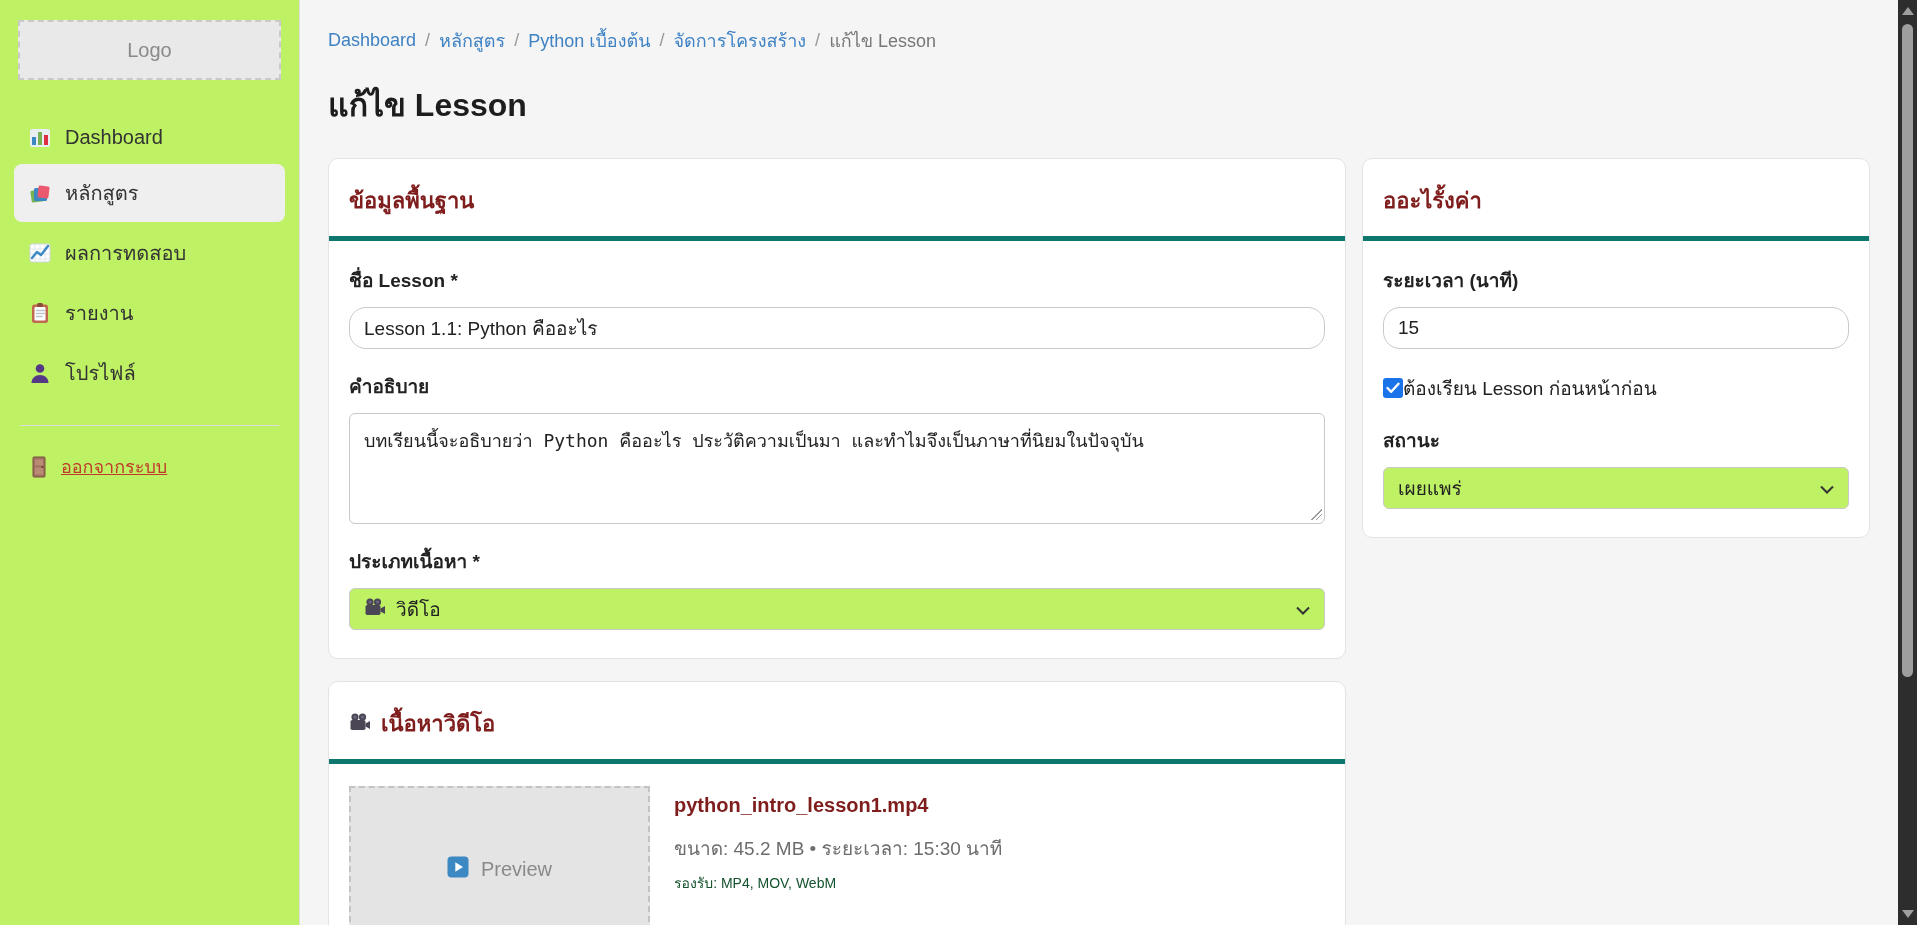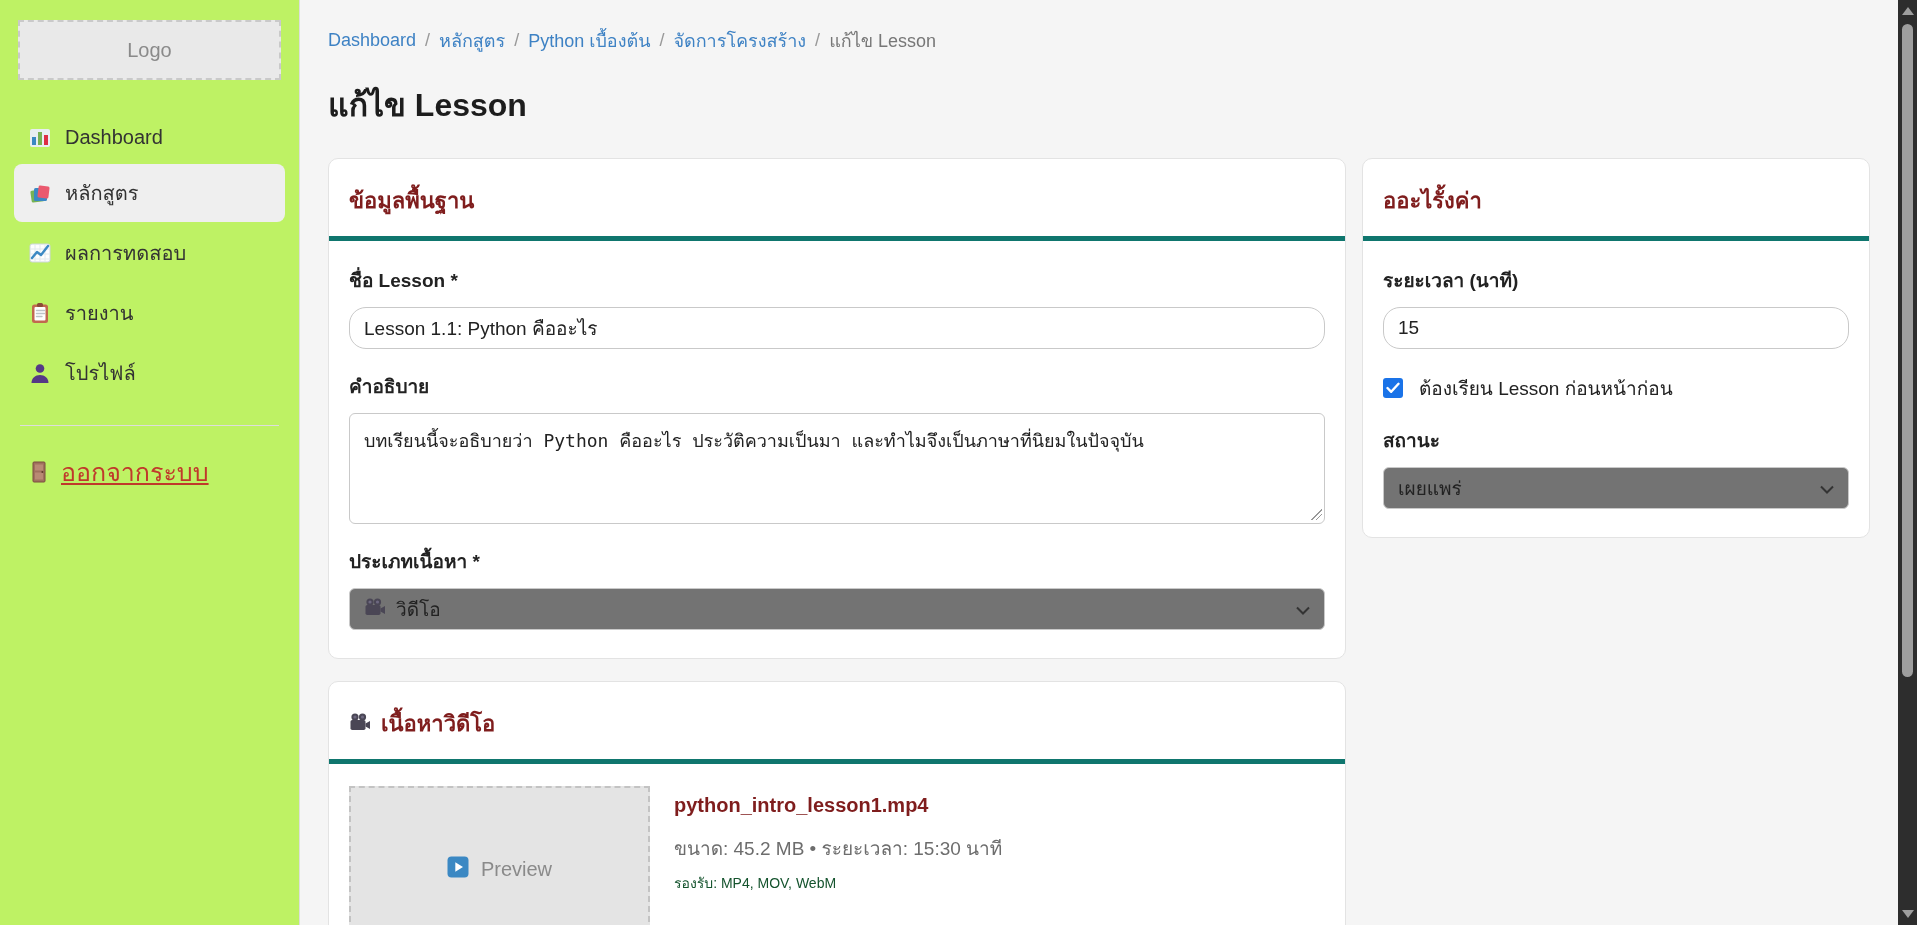--- a/index.html
+++ b/index.html
@@ -11,21 +11,21 @@
   .sidebar { width:300px; flex:0 0 300px; background:#bef264; border-right:1px solid #ddd; height:100%; }
   .logo-box { margin:20px 18px 32px 18px; height:60px; background:#e9e9e9; border:2px dashed #c9c9c9;
               display:flex; align-items:center; justify-content:center; color:#8a8a8a; font-size:20px; }
   .nav { display:flex; flex-direction:column; }
   .nav-item { display:flex; align-items:center; gap:14px; margin:1px 14px; padding:13px 15px;
               font-size:20px; color:#333; border-radius:8px; cursor:pointer; }
   .nav-item.active { background:#efefef; }
   .nav-item .ic { width:22px; height:22px; display:inline-flex; }
   .sidebar-divider { border:none; border-top:1px solid #ddd; margin:22px 20px 26px 20px; }
   .logout { display:inline-flex; align-items:center; gap:12px; margin:0 14px; padding:0 15px;
-            font-size:25px; color:var(--logout-red,#c0392b); text-decoration:underline; cursor:pointer;font-family:Liberation Mono, monospace; }
+            font-size:18px; color:var(--logout-red,#c0392b); text-decoration:underline; cursor:pointer;font-family:Liberation Mono, monospace; }
   .logout .ic { width:20px; height:22px; display:inline-flex; }
 
   
   .content { flex:1 1 auto; padding:26px 28px 0 28px; overflow:hidden; }
   .breadcrumb { display:flex; align-items:center; gap:9px; font-size:18px; color:#888; }
   .breadcrumb a { color:var(--link-blue,#3e82c4); text-decoration:none; cursor:pointer; }
   .breadcrumb .sep { color:#999; }
   .breadcrumb .current { color:#777; }
   .page-title { font-size:32px; font-weight:700; color:#1d1d1d; margin:24px 0 28px 0; }
 
@@ -40,27 +40,27 @@
 
   .field-label { display:block; font-size:19px; font-weight:700; color:#222; margin:22px 0 12px 0; }
   .text-input { width:100%; height:42px; border:1px solid #c9c9c9; border-radius:17px; padding:0 14px;
                 font-size:19px; font-family:"Liberation Sans", sans-serif; color:#222; background:#fff; outline:none; }
   .desc-wrap { position:relative; }
   textarea.desc { width:100%; height:111px; border:1px solid #c9c9c9; border-radius:6px; padding:12px 14px;
                   font-size:18px; font-family:"DejaVu Sans Mono", monospace; color:#222; resize:none; outline:none; display:block; }
   .resize-grip { position:absolute; right:3px; bottom:4px; width:11px; height:11px;
     background: linear-gradient(135deg, transparent 0 50%, #999 50% 57%, transparent 57% 70%, #999 70% 77%, transparent 77%); }
 
-  .select-box { height:42px; border:1px solid #c9c9c9; border-radius:6px; background:#737373;
+  .select-box { height:42px; border:1px solid #c9c9c9; border-radius:6px; background:#bef264;
                 display:flex; align-items:center; justify-content:space-between; padding:0 14px;
                 font-size:19px; color:#222; cursor:pointer; }
   .select-value { display:flex; align-items:center; gap:10px; }
 
   
-  .checkbox-row { display:flex; align-items:center; gap:16px; margin:24px 0 2px 0; font-size:19px; color:#222; }
+  .checkbox-row { display:flex; align-items:center; gap:0; margin:24px 0 2px 0; font-size:19px; color:#222; }
   .checkbox { width:20px; height:20px; border-radius:3px; background:var(--checkbox-blue,#1a73e8);
               display:flex; align-items:center; justify-content:center; cursor:pointer; flex:0 0 20px; }
 
   
   .video-card { margin-top:22px; }
   .video-row { display:flex; gap:24px; padding:22px 20px 40px 20px; }
   .preview-box { width:301px; height:166px; flex:0 0 301px; background:#e4e4e4; border:2px dashed #c3c3c3;
                  display:flex; align-items:center; justify-content:center; gap:12px; color:#8a8a8a; font-size:20px; }
   .video-info { padding-top:2px; }
   .file-name { font-size:20px; font-weight:700; color:#7f1d1d; margin:6px 0 16px 0; }

